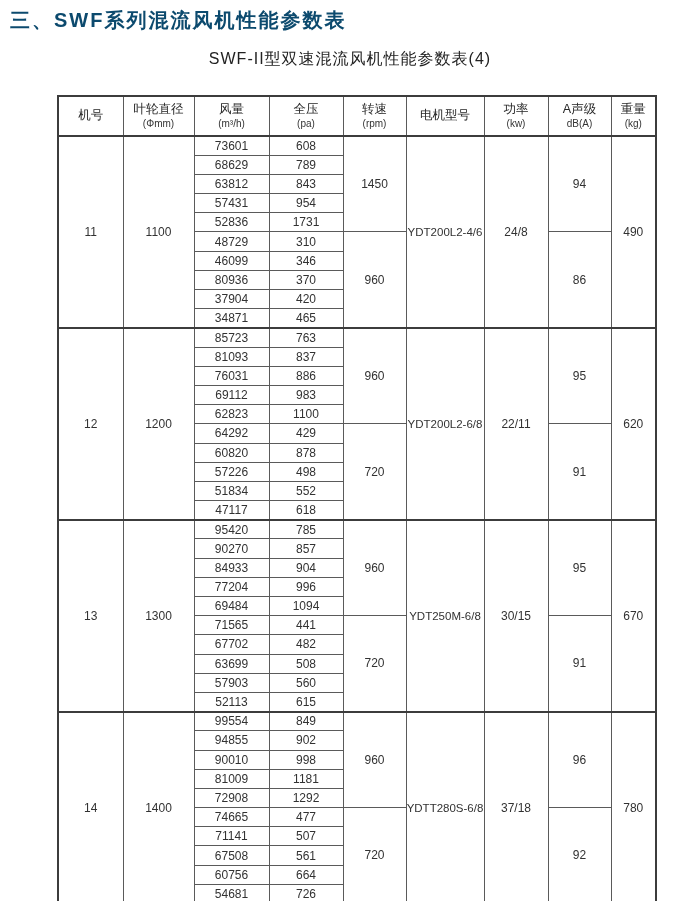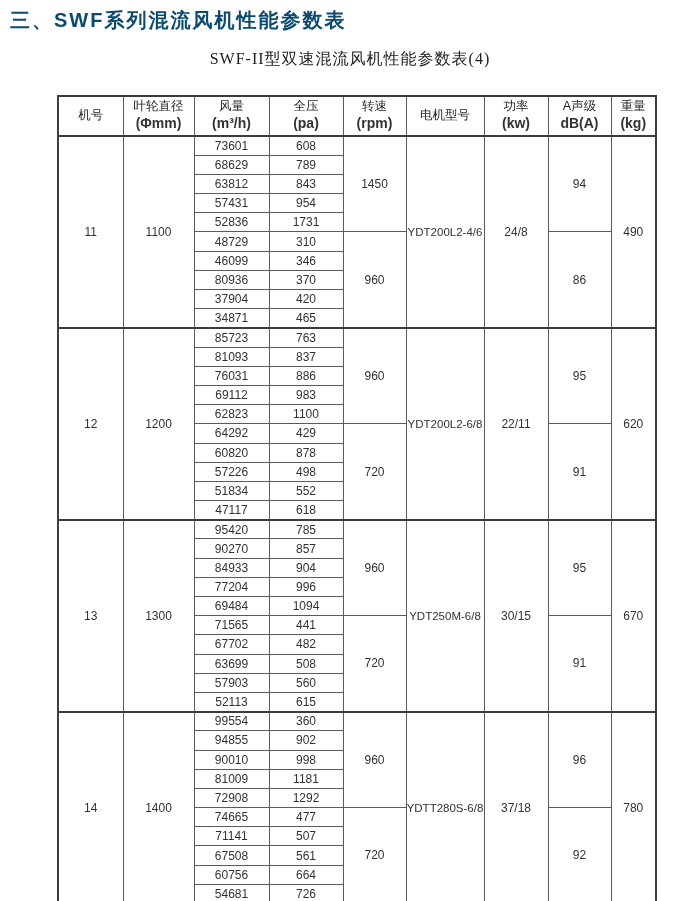--- a/index.html
+++ b/index.html
@@ -21,21 +21,20 @@
     white-space: nowrap;
   }
   h2.table-title {
     margin-top: 15px;
     text-align: center;
     font-size: 16px;
     font-weight: normal;
     letter-spacing: 1px;
     color: #222222;
     white-space: nowrap;
-    font-family: Liberation Serif, serif;
   }
 
   table.fan-table {
     margin: 25px 0 0 57px;
     width: 598px;
     table-layout: fixed;
     border-collapse: collapse;
     border: 2px solid #3c3c3c;
   }
   .fan-table th, .fan-table td {
@@ -48,23 +47,22 @@
   .fan-table thead th {
     height: 40px;
     font-weight: normal;
     font-size: 12.5px;
     line-height: 1.25;
     border-bottom: 2px solid #3c3c3c;
     color: #262626;
   }
   .fan-table thead th .unit {
     display: block;
-    font-size: 14px;
+    font-size: 10px;
     color: #333333;
-    font-weight: bold;
   }
   .fan-table thead th .unit:empty { display: none; }
   .fan-table tbody td {
     height: 19.2px;
     font-size: 12px;
     color: #323232;
     white-space: nowrap;
   }
   .fan-table tbody tr.section-start > td {
     border-top: 2px solid #3c3c3c;
@@ -277,21 +275,21 @@
           <td>560</td>
         </tr>
         <tr>
           <td>52113</td>
           <td>615</td>
         </tr>
         <tr class="section-start">
           <td rowspan="10">14</td>
           <td rowspan="10">1400</td>
           <td>99554</td>
-          <td>360</td>
+          <td>849</td>
           <td rowspan="5">960</td>
           <td rowspan="10" class="motor-model-cell">YDTT280S-6/8</td>
           <td rowspan="10">37/18</td>
           <td rowspan="5">96</td>
           <td rowspan="10">780</td>
         </tr>
         <tr>
           <td>94855</td>
           <td>902</td>
         </tr>

